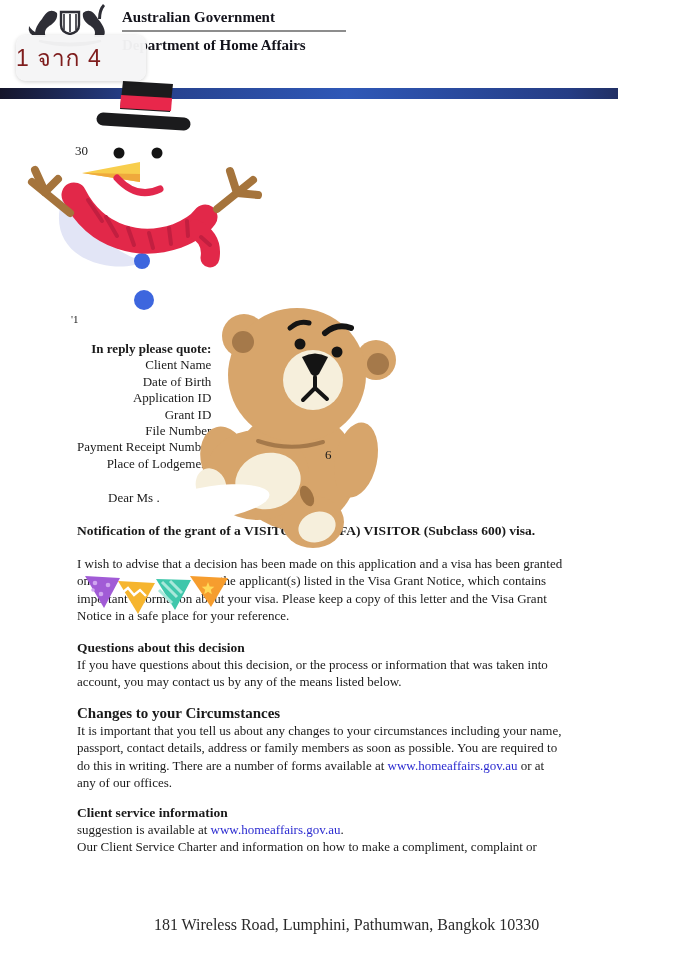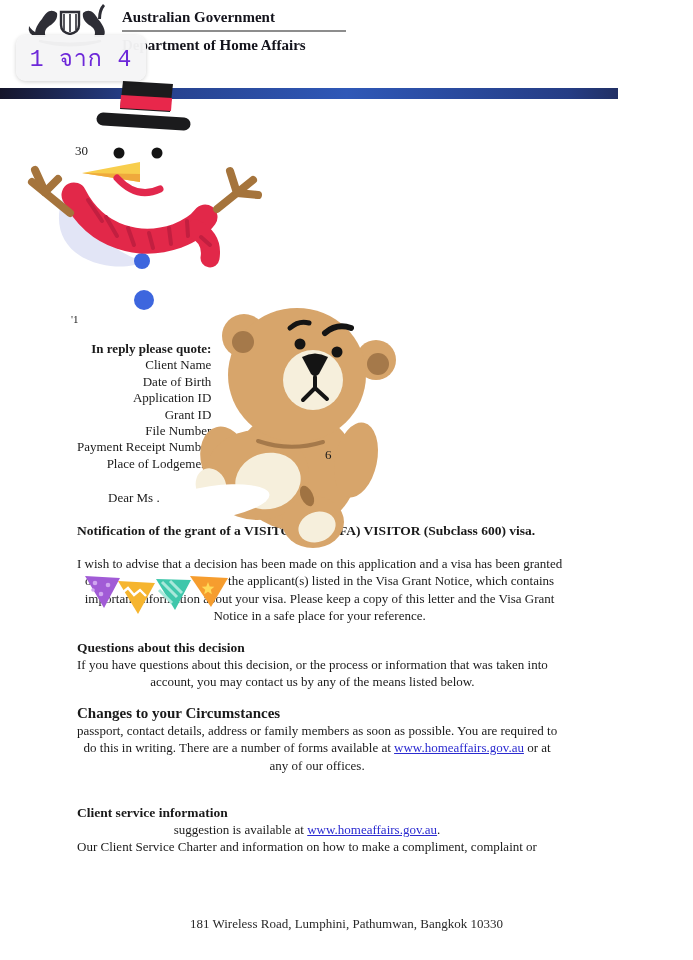--- a/index.html
+++ b/index.html
@@ -1,39 +1,39 @@
 <!DOCTYPE html>
 <html><head>
 <meta charset="utf-8">
 <style>
   html,body{margin:0;padding:0;background:#fff;}
   .page{position:relative;width:618px;height:960px;background:#ffffff;overflow:hidden;
         font-family:"Liberation Serif","DejaVu Serif",serif;color:#1a1a1a;}
   .abs{position:absolute;}
-  .t{position:absolute;z-index:5;font-size:13px;line-height:17.3px;white-space:nowrap;text-align:center;}
+  .t{position:absolute;z-index:5;font-size:13px;line-height:17.3px;white-space:nowrap;}
   .bold{font-weight:bold;}
   
   .gov-title{left:122px;top:9px;font-size:15px;font-weight:bold;color:#14141c;}
   .gov-rule{left:122px;top:30px;width:224px;height:2px;background:#8d8d8d;z-index:4;}
   .dept-title{left:122px;top:37px;font-size:15px;font-weight:bold;color:#14141c;}
   .blue-bar{left:0;top:88px;width:693px;height:11px;z-index:10;
     background:linear-gradient(90deg,#15152a 0%,#253d85 18%,#2f58b7 50%,#253d85 82%,#1c1c33 100%);}
   
   .badge{left:16px;top:35px;width:130px;height:46px;border-radius:10px;z-index:50;
     background:rgba(245,245,246,.97);box-shadow:0 1px 4px rgba(0,0,0,.18);
-    display:flex;align-items:center;justify-content:center;
-    font-family:Liberation Mono, monospace;font-size:23px;color:#6d28d9;letter-spacing:1px;}
+    display:flex;align-items:center;justify-content:flex-start;
+    font-family:Liberation Sans, sans-serif;font-size:23px;color:#7f1d1d;letter-spacing:1px;}
   
   .quote-block{left:77px;top:341px;z-index:5;font-size:13px;line-height:16.4px;}
   .quote-block div{white-space:nowrap;text-align:right;}
   .para{z-index:5;}
   .spacer{display:inline-block;width:130px;}
-  a.doclink{color:#2b2bd0;text-decoration:underline;cursor:pointer;margin-top:12px;}
+  a.doclink{color:#2b2bd0;cursor:pointer;margin-top:12px;}
   .frag6{left:325px;top:446px;z-index:35;}
-  .footer{left:0;top:916px;width:693px;text-align:center;font-size:13px;color:#2a2a2a;z-index:5;}
+  .footer{left:0;top:916px;width:693px;text-align:center;font-size:16px;color:#2a2a2a;z-index:5;}
   
   .sticker{position:absolute;z-index:30;}
   .white-blob{left:154px;top:486px;width:116px;height:33px;background:#ffffff;border-radius:50%;
     transform:rotate(-8deg);z-index:32;position:absolute;}
   .coat{left:24px;top:0;z-index:4;position:absolute;}
 </style>
 </head>
 <body>
 
 <div class="page">
@@ -85,20 +85,21 @@
   </div>
 
   <div class="t bold" style="left:77px;top:639px;font-size:13.5px;">Questions about this decision</div>
   <div class="t para" style="left:77px;top:656px;">
     <div>If you have questions about this decision, or the process or information that was taken into</div>
     <div>account, you may contact us by any of the means listed below.</div>
   </div>
 
   <div class="t bold" style="left:77px;top:705px;font-size:15px;">Changes to your Circumstances</div>
   <div class="t para" style="left:77px;top:722px;">
+    <div>It is important that you tell us about any changes to your circumstances including your name,</div>
     <div>passport, contact details, address or family members as soon as possible. You are required to</div>
     <div><span>do this in writing. There are a number of forms available at </span><a class="doclink">www.homeaffairs.gov.au</a><span> or at</span></div>
     <div>any of our offices.</div>
   </div>
 
   <div class="t bold" style="left:77px;top:804px;font-size:13.5px;">Client service information</div>
   <div class="t para" style="left:77px;top:821px;">
     <div><span>suggestion is available at </span><a class="doclink">www.homeaffairs.gov.au</a><span>.</span></div>
     <div>Our Client Service Charter and information on how to make a compliment, complaint or</div>
   </div>

